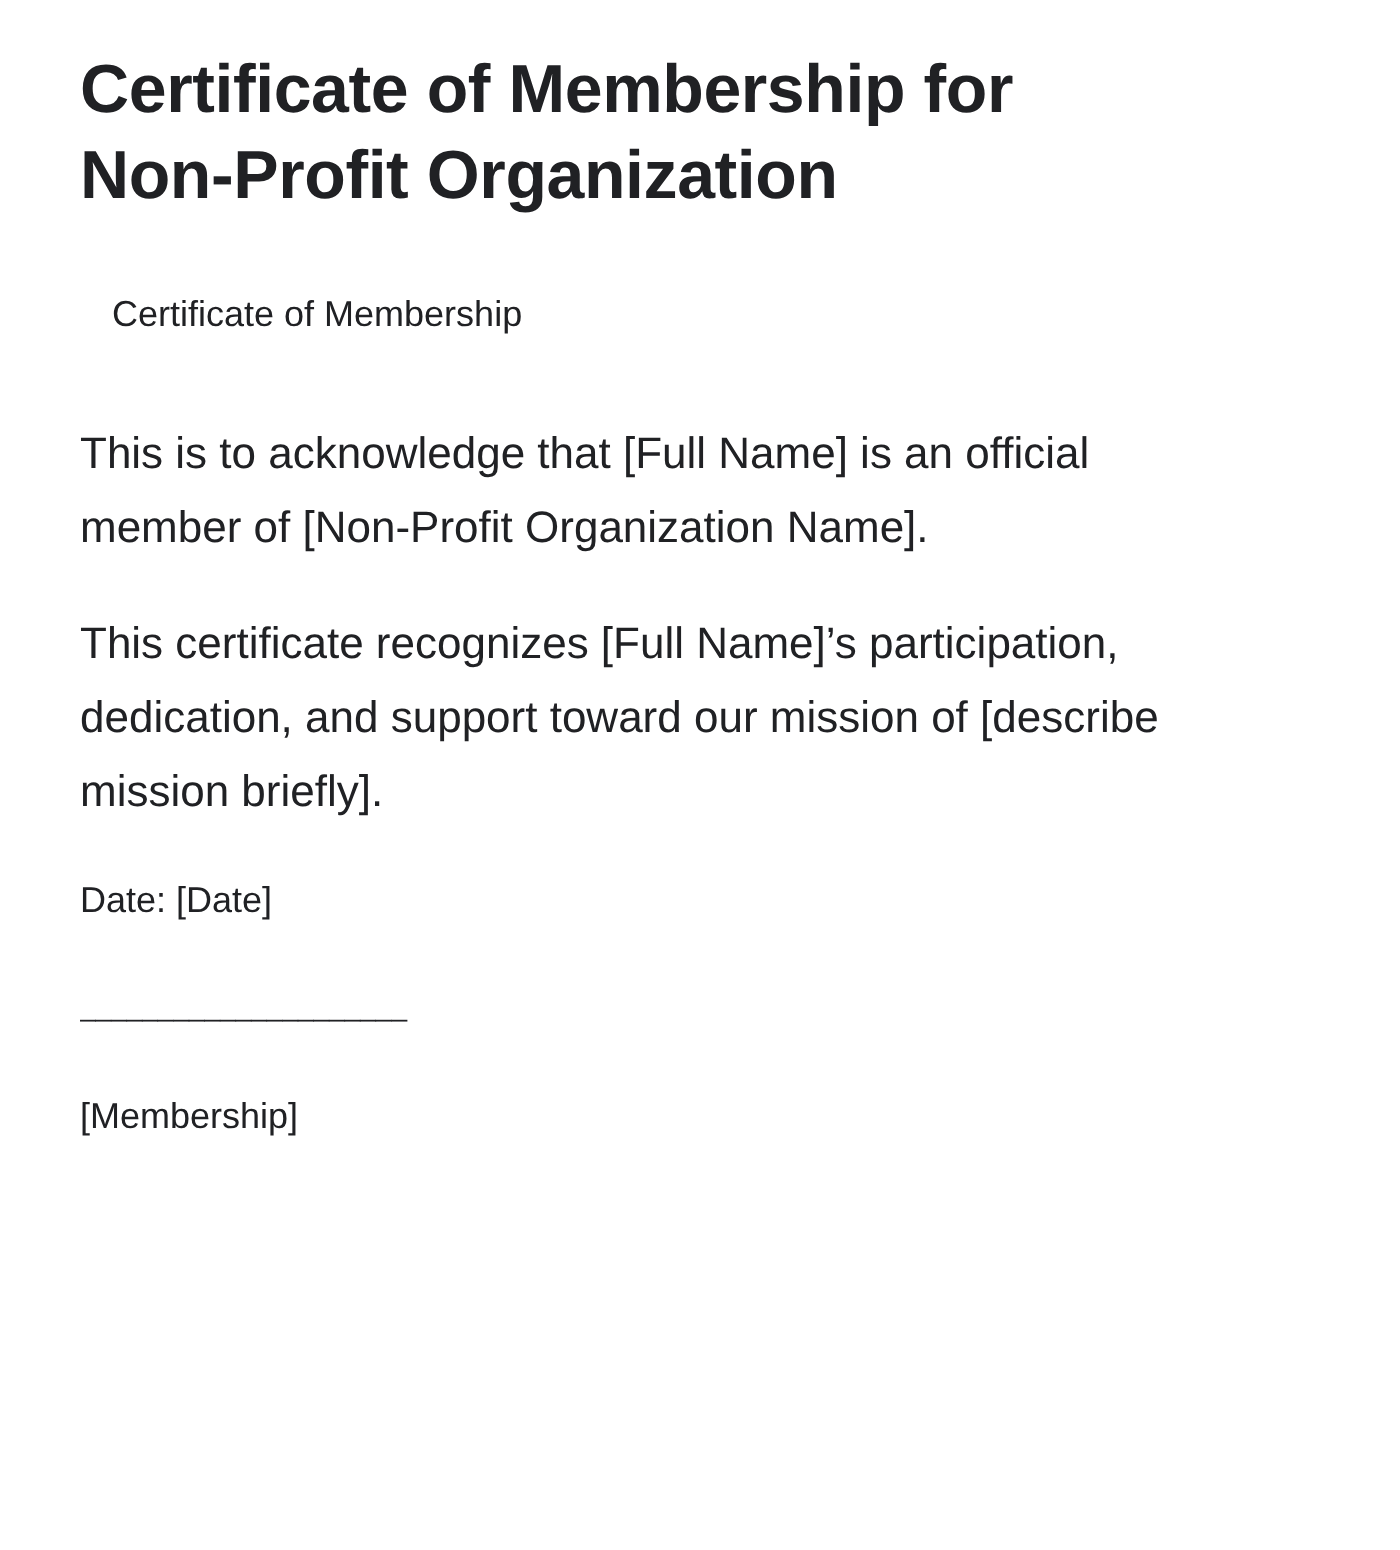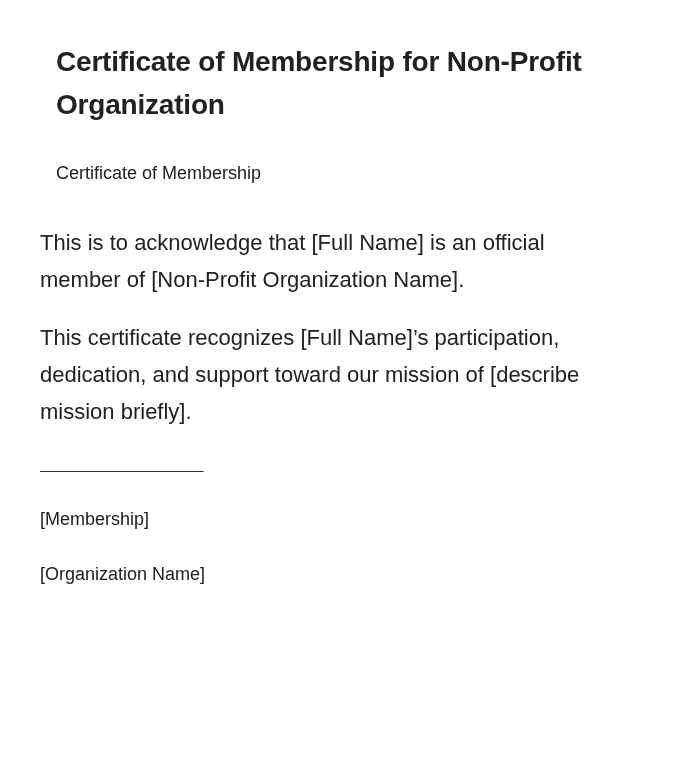--- a/index.html
+++ b/index.html
@@ -22,26 +22,26 @@
     padding: 0;
     position: relative;
   }
   .content {
     position: absolute;
     left: 40px;
     top: 0;
     width: 586px;
   }
   .doc-title {
-    font-size: 28px;
+    font-size: 34px;
     font-weight: 700;
     line-height: 43px;
     color: #202124;
     letter-spacing: -0.2px;
-    margin: 16px;
+    margin: 0;
     padding-top: 24px;
     width: 540px;
   }
   .subtitle {
     font-size: 18px;
     font-weight: 400;
     line-height: 28px;
     color: #202124;
     margin: 16px;
     padding-top: 17px;
@@ -83,22 +83,22 @@
 
     <h1 class="doc-title">Certificate of Membership for Non-Profit Organization</h1>
 
     <p class="subtitle">Certificate of Membership</p>
 
     <p class="para">This is to acknowledge that [Full Name] is an official member of [Non-Profit Organization Name].</p>
 
     <p class="para">This certificate recognizes [Full Name]’s participation, dedication, and support toward our mission of [describe mission briefly].</p>
 
 
+    <p class="signoff">Date: [Date]</p>
 
     <p class="rule-line">_____________________</p>
 
     <p class="signoff">[Membership]</p>
 
 
-    <p class="signoff">[Organization Name]</p>
 
   </div>
 </div>
 
 </body></html>

